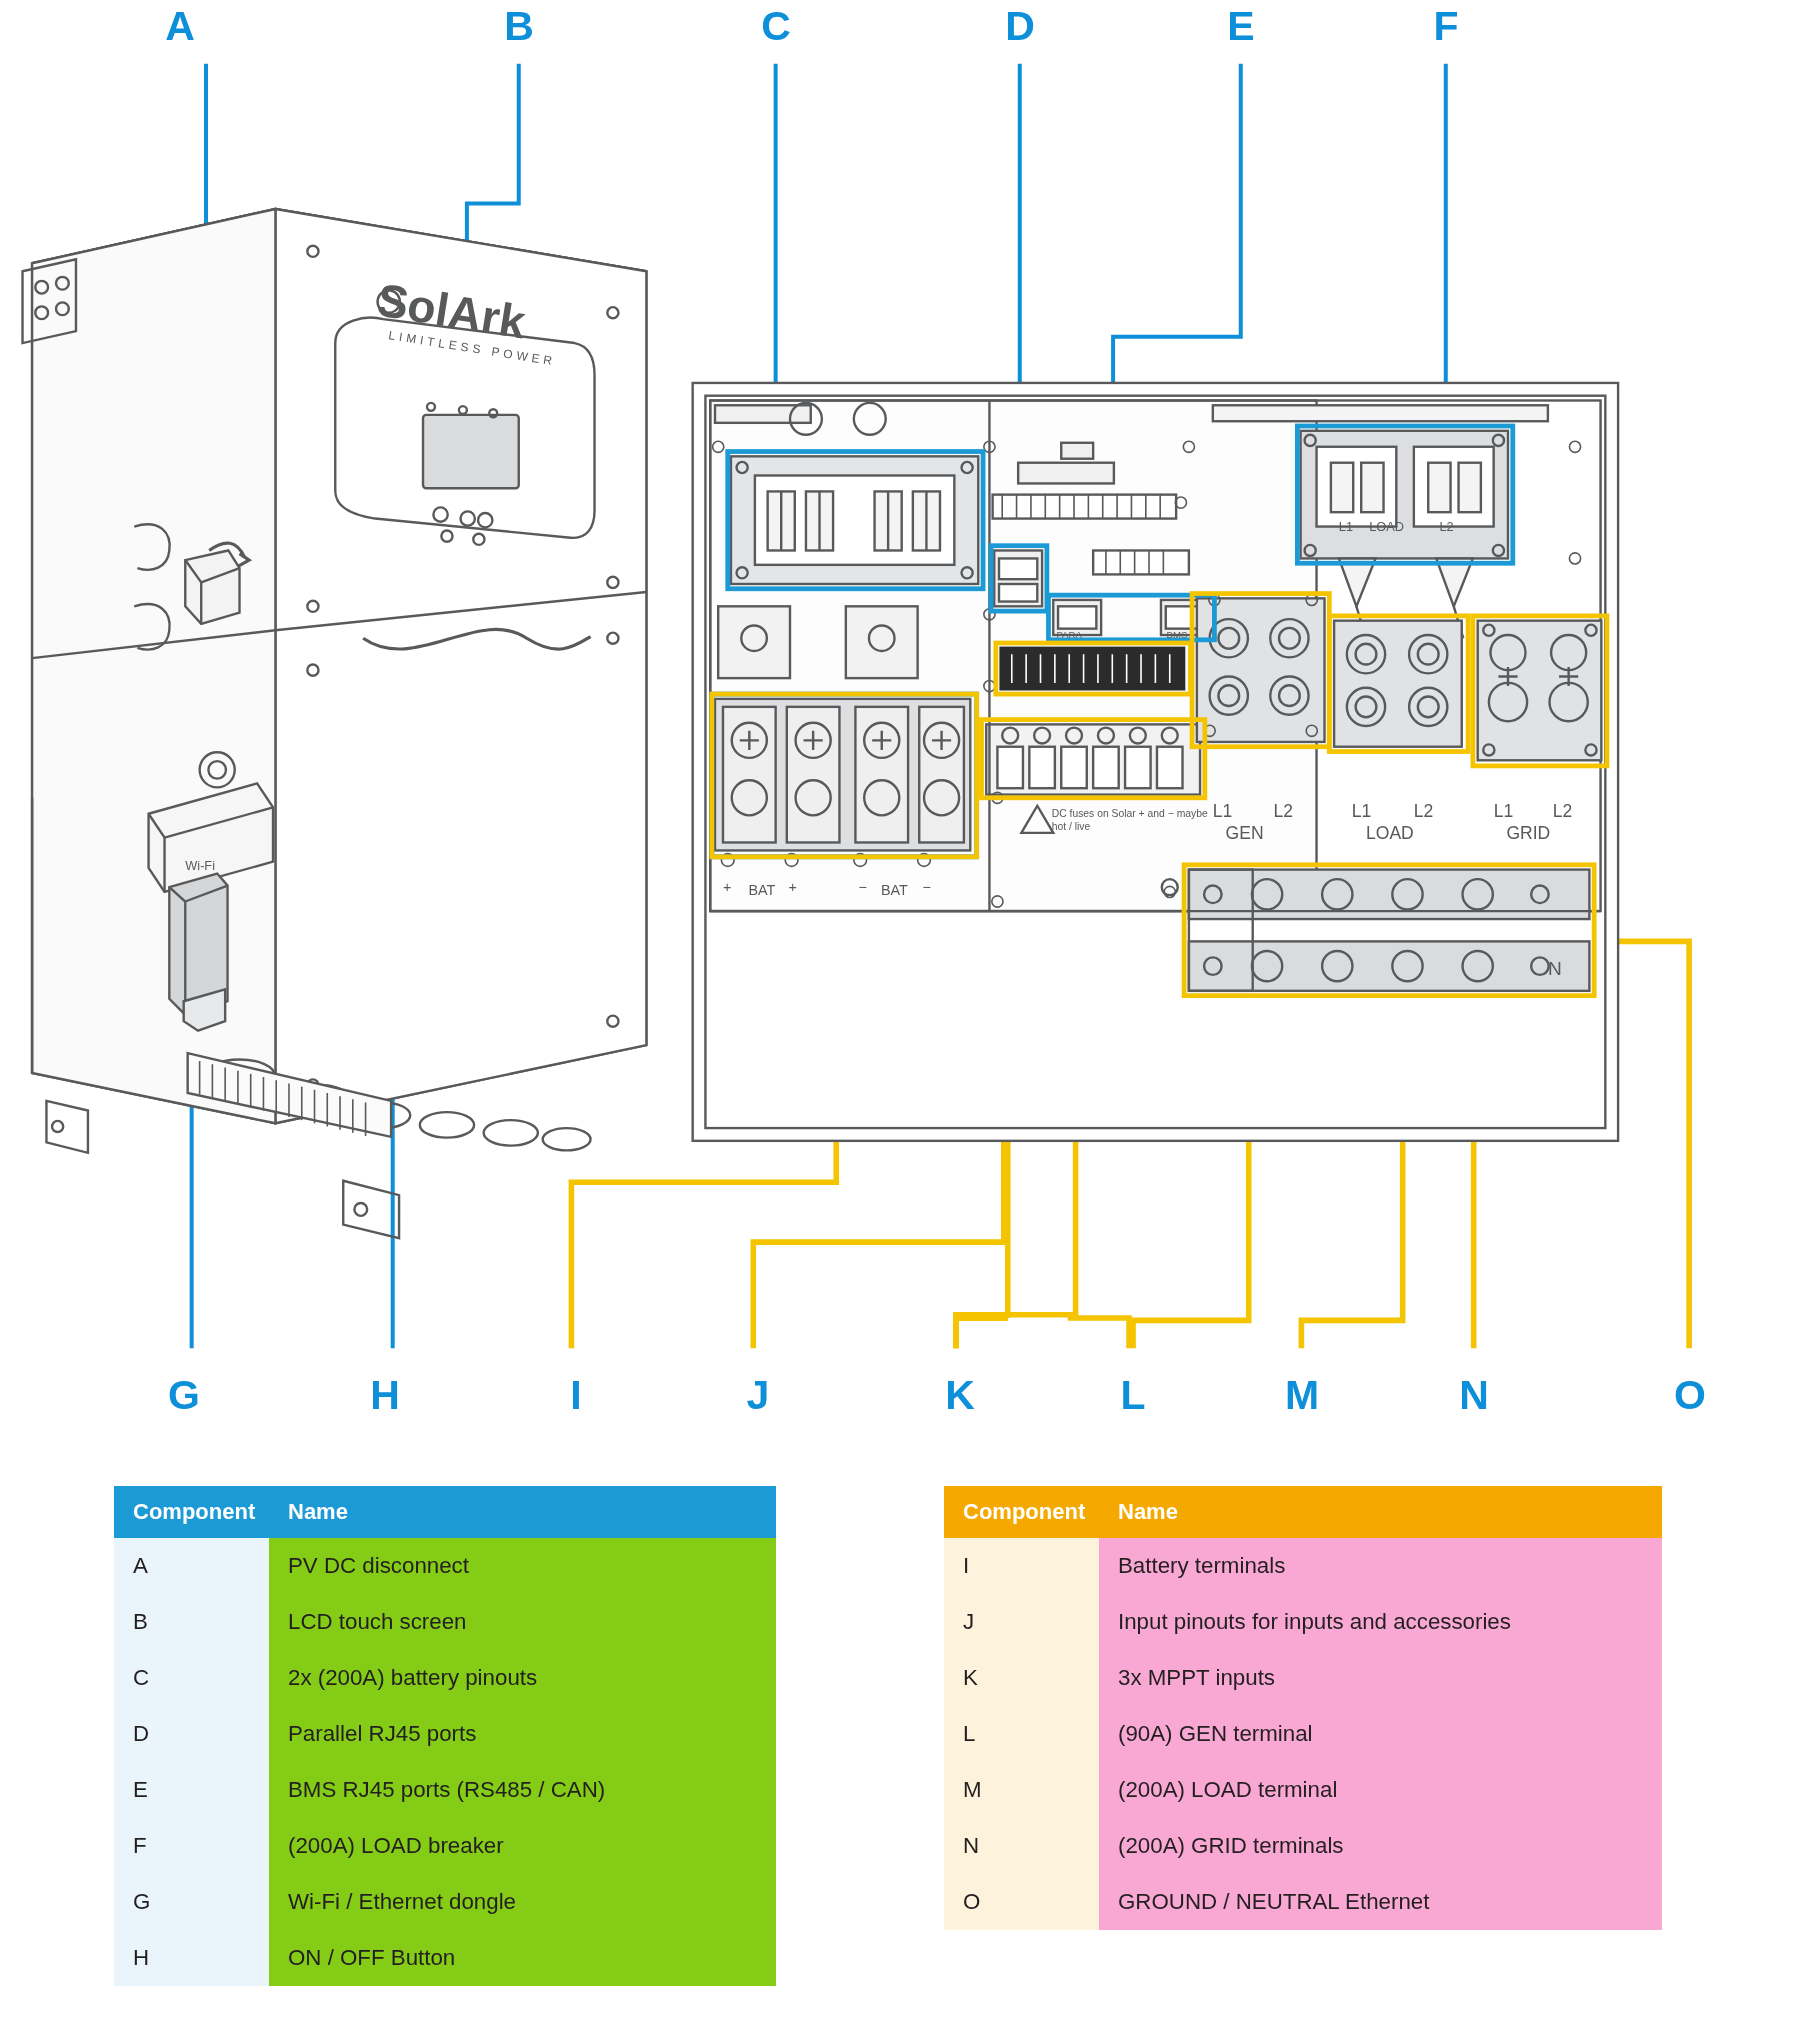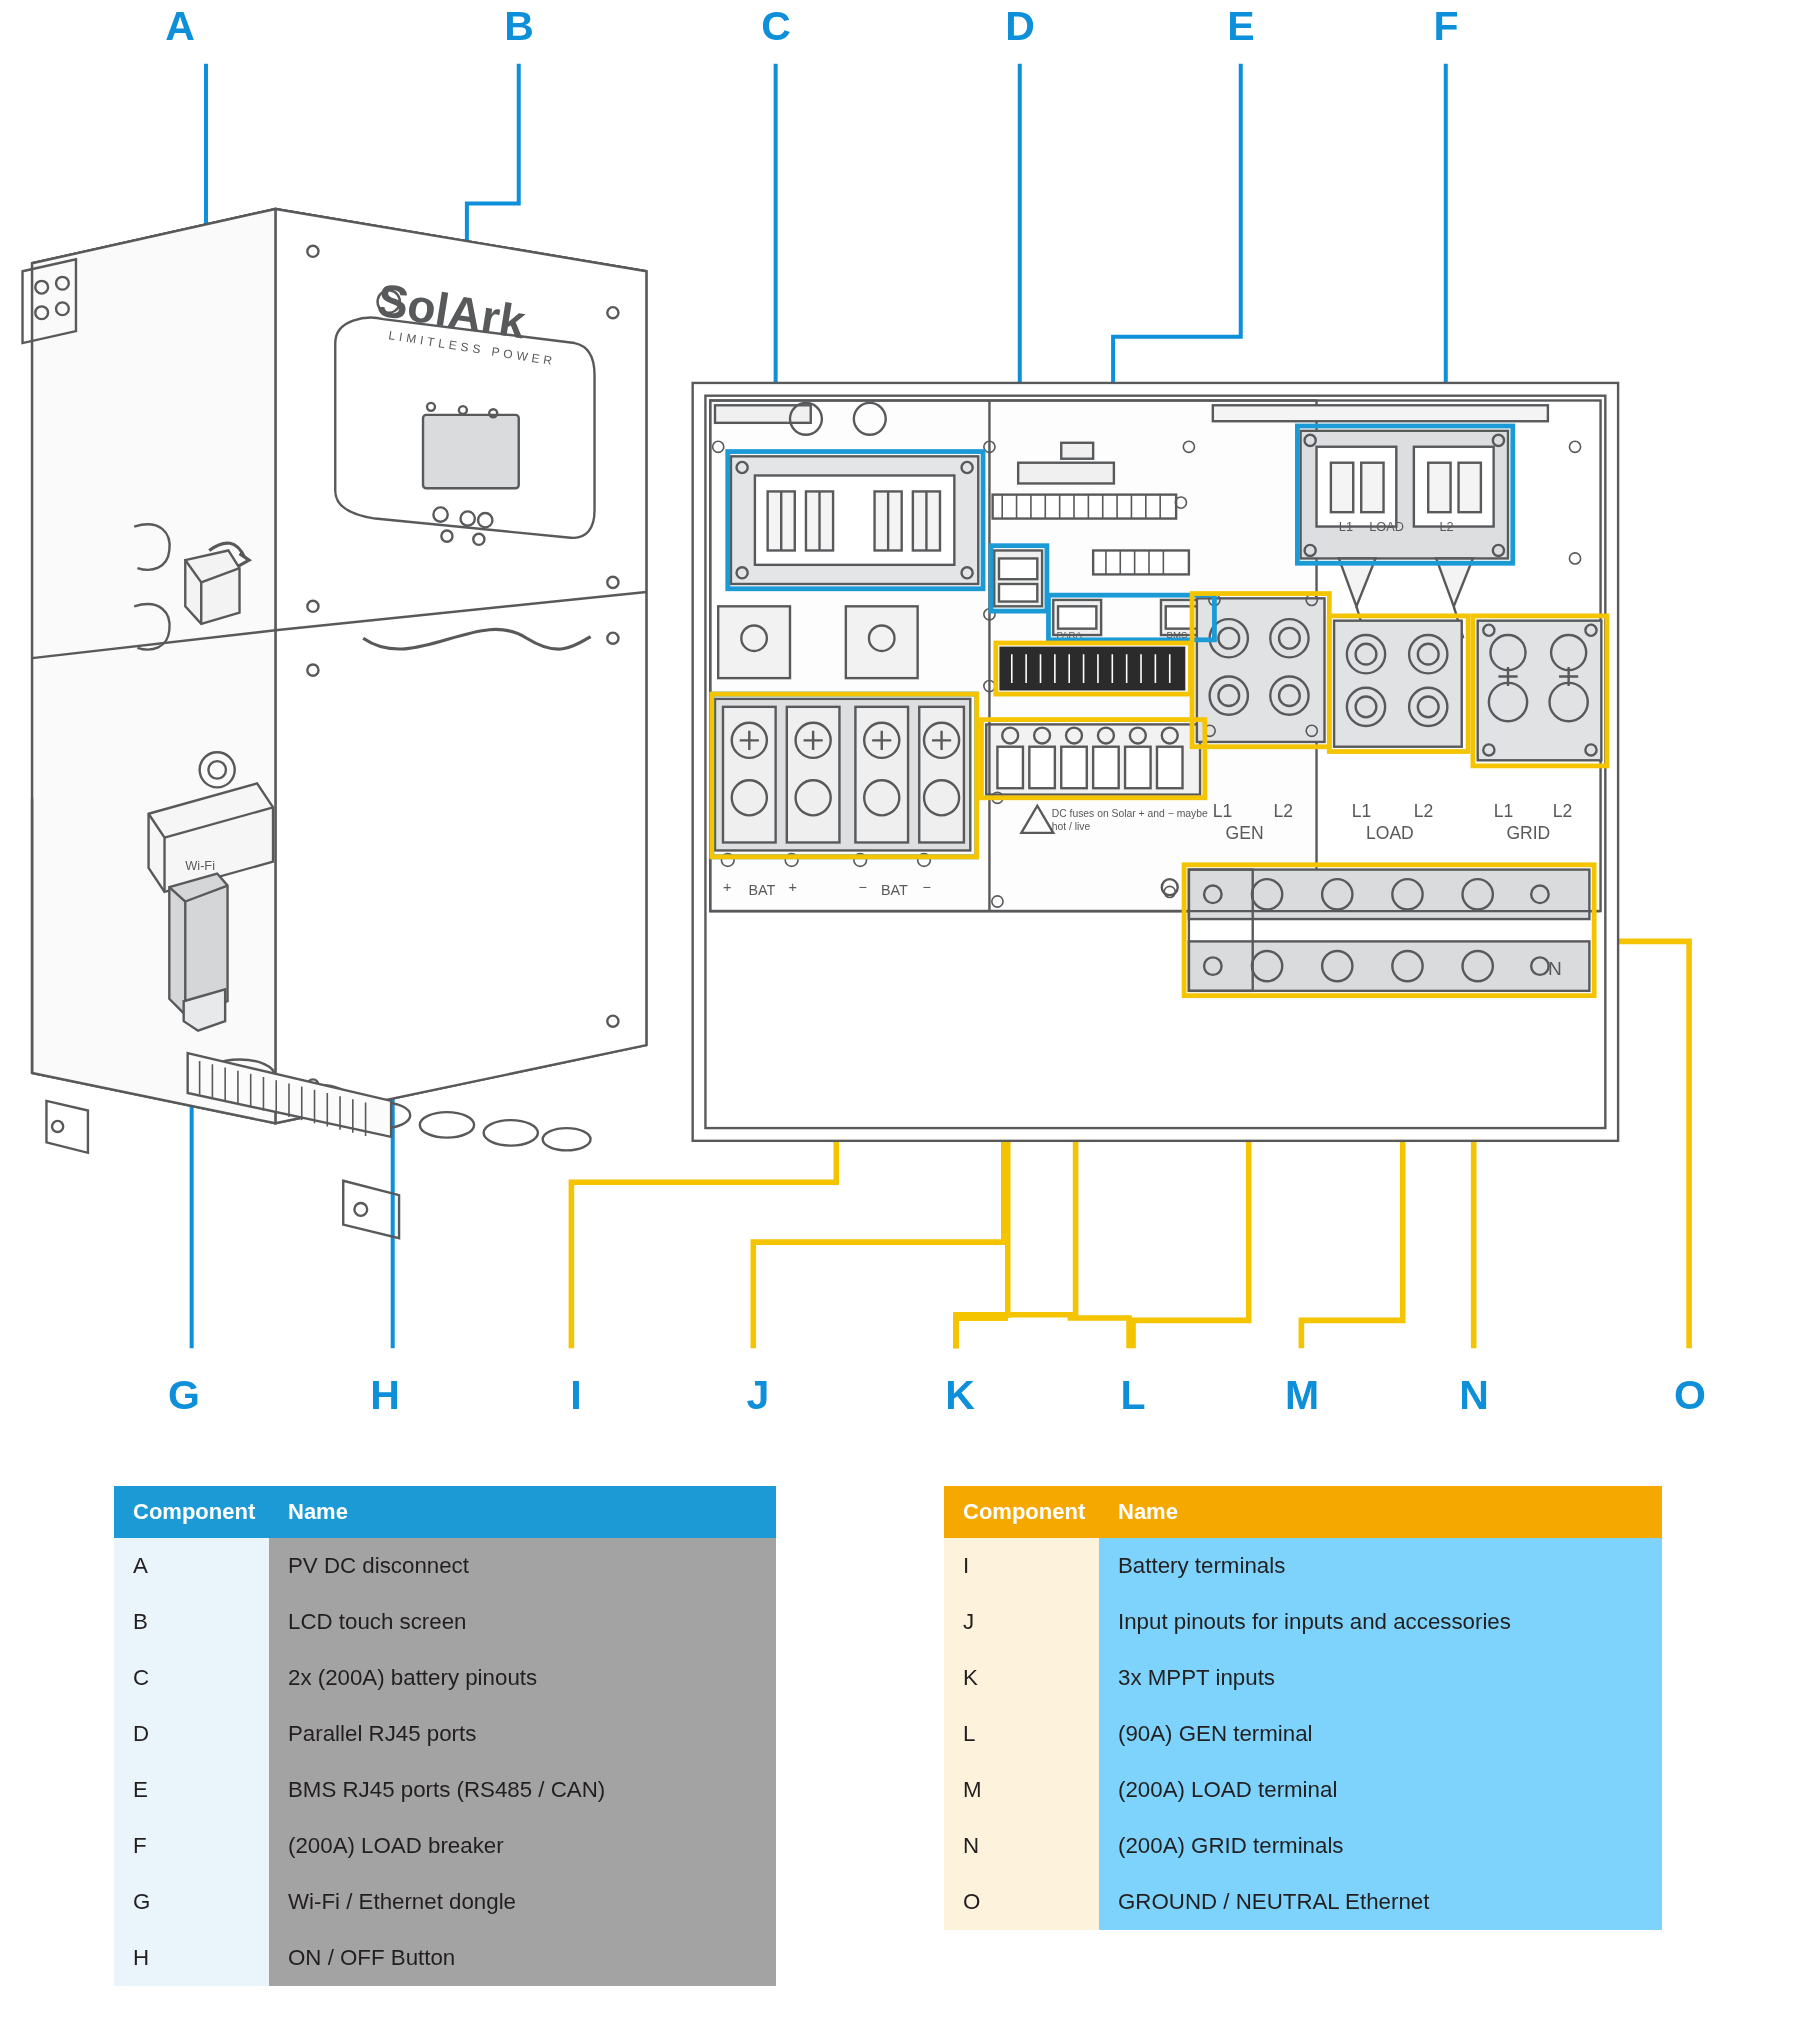--- a/index.html
+++ b/index.html
@@ -63,27 +63,27 @@
   table.legend td.comp { width: 136px; }
 
   
   #legend-blue { left: 114px; top: 0; width: 662px; }
   #legend-blue th { background: #1b9ad6; }
   #legend-blue tbody tr:nth-child(odd) td { background: #ffffff; }
   #legend-blue tbody tr:nth-child(even) td { background: #eaf4fb; }
   #legend-blue tbody tr td.comp { background-clip: padding-box; }
   #legend-blue tbody tr:nth-child(odd) td.comp { background: #eaf4fb; }
   #legend-blue tbody tr:nth-child(even) td.comp { background: #eaf4fb; }
-  #legend-blue tbody tr td.nm { background: #a3a3a3; }
+  #legend-blue tbody tr td.nm { background: #84cc16; }
 
   
   #legend-orange { left: 944px; top: 0; width: 718px; }
   #legend-orange th { background: #f5a800; }
   #legend-orange tbody tr td.comp { background: #fdf3dd; }
-  #legend-orange tbody tr td.nm { background: #7dd3fc; }
+  #legend-orange tbody tr td.nm { background: #f9a8d4; }
 
   
   svg { display: block; }
 </style>
 </head>
 <body>
 
 <div class="diagram">
 
   <svg width="1793" height="1444" viewBox="0 0 2247 1810">

